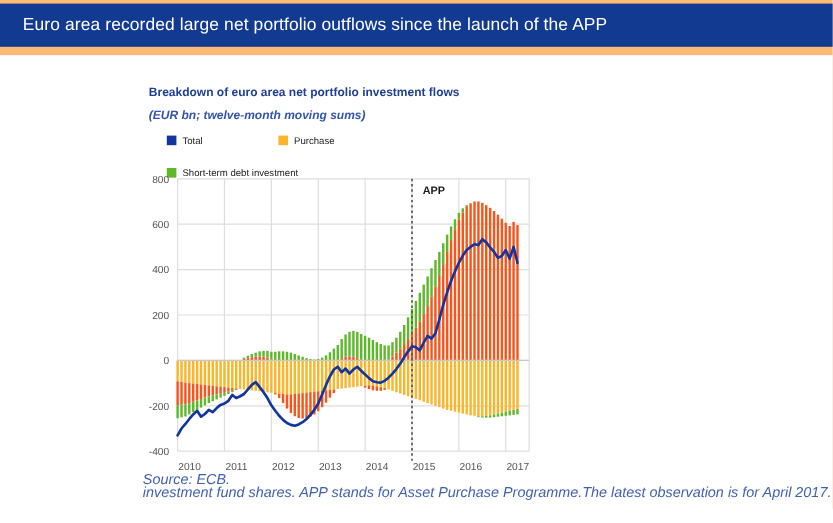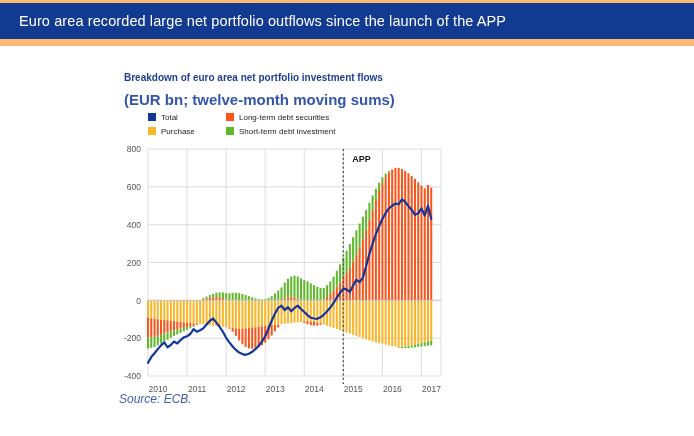--- a/index.html
+++ b/index.html
@@ -45,36 +45,38 @@
     position: absolute;
     left: 124px; top: 26px;
     font-size: 10px;
     font-weight: bold;
     color: #1F3F96;
     white-space: nowrap;
   }
   #chart-subtitle {
     position: absolute;
     left: 124px; top: 45px;
-    font-size: 15px;
+    font-size: 10px;
+    font-style: italic;
     font-weight: bold;
     color: #3355AA;
     white-space: nowrap;
   }
 
   
   #legend {
     position: absolute;
-    left: 148px; top: 65px;
+    left: 139px; top: 65px;
     width: 300px;
     display: grid;
     grid-template-columns: 78px auto;
     grid-auto-rows: 12px;
     column-gap: 0px;
     row-gap: 2px;
+    gap: 15px;
   }
   .legend-item {
     display: flex;
     align-items: center;
     gap: 5px;
   }
   .legend-swatch {
     width: 8px; height: 8px;
     flex: 0 0 8px;
     display: inline-block;
@@ -118,24 +120,20 @@
 
   <div id="chart-card">
 
     <div id="chart-title">Breakdown of euro area net portfolio investment flows</div>
     <div id="chart-subtitle">(EUR bn; twelve-month moving sums)</div>
 
     <div id="legend">
       <div class="legend-item">
         <span class="legend-swatch" style="background:#12369B"></span>
         <span class="legend-label">Total</span>
-      </div>
-      <div class="legend-item">
-        <span class="legend-swatch" style="background:#F9541A"></span>
-        <span class="legend-label">Long-term debt securities</span>
       </div>
       <div class="legend-item">
         <span class="legend-swatch" style="background:#FBB528"></span>
         <span class="legend-label">Purchase</span>
       </div>
       <div class="legend-item">
         <span class="legend-swatch" style="background:#5FB82B"></span>
         <span class="legend-label">Short-term debt investment</span>
       </div>
     </div>
@@ -447,16 +445,17 @@
             <text x="314.26666666666665" y="346" text-anchor="middle" font-family="&quot;Liberation Sans&quot;, sans-serif" font-size="8.5" fill="#555555">2014</text>
             <text x="353.3333333333333" y="346" text-anchor="middle" font-family="&quot;Liberation Sans&quot;, sans-serif" font-size="8.5" fill="#555555">2015</text>
             <text x="392.4" y="346" text-anchor="middle" font-family="&quot;Liberation Sans&quot;, sans-serif" font-size="8.5" fill="#555555">2016</text>
             <text x="431.4666666666667" y="346" text-anchor="middle" font-family="&quot;Liberation Sans&quot;, sans-serif" font-size="8.5" fill="#555555">2017</text>
           </g>
       </svg>
     </div>
 
     <div id="footnotes">
       <div class="footnote">Source: ECB.</div>
+      <div class="footnote">investment fund shares. APP stands for Asset Purchase Programme.The latest observation is for April 2017.</div>
     </div>
 
   </div>
 </div>
 
 </body></html>

